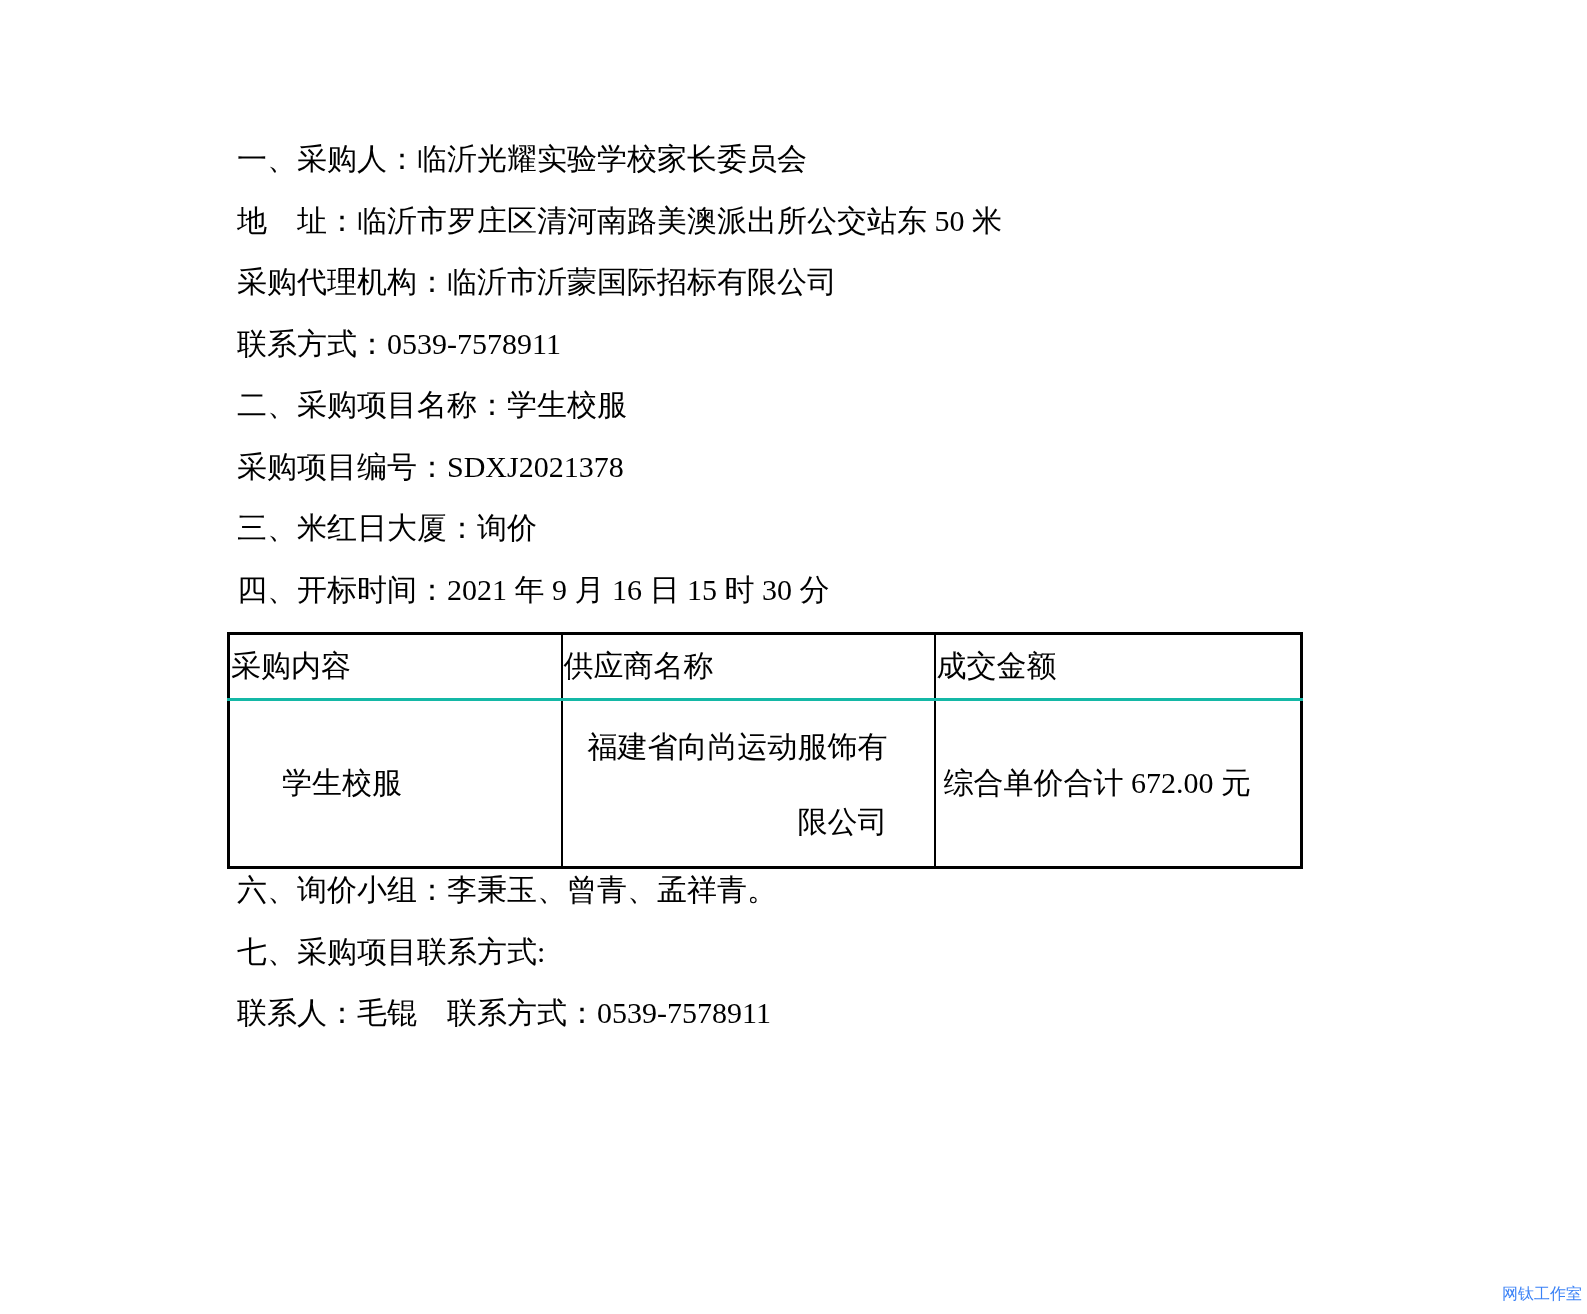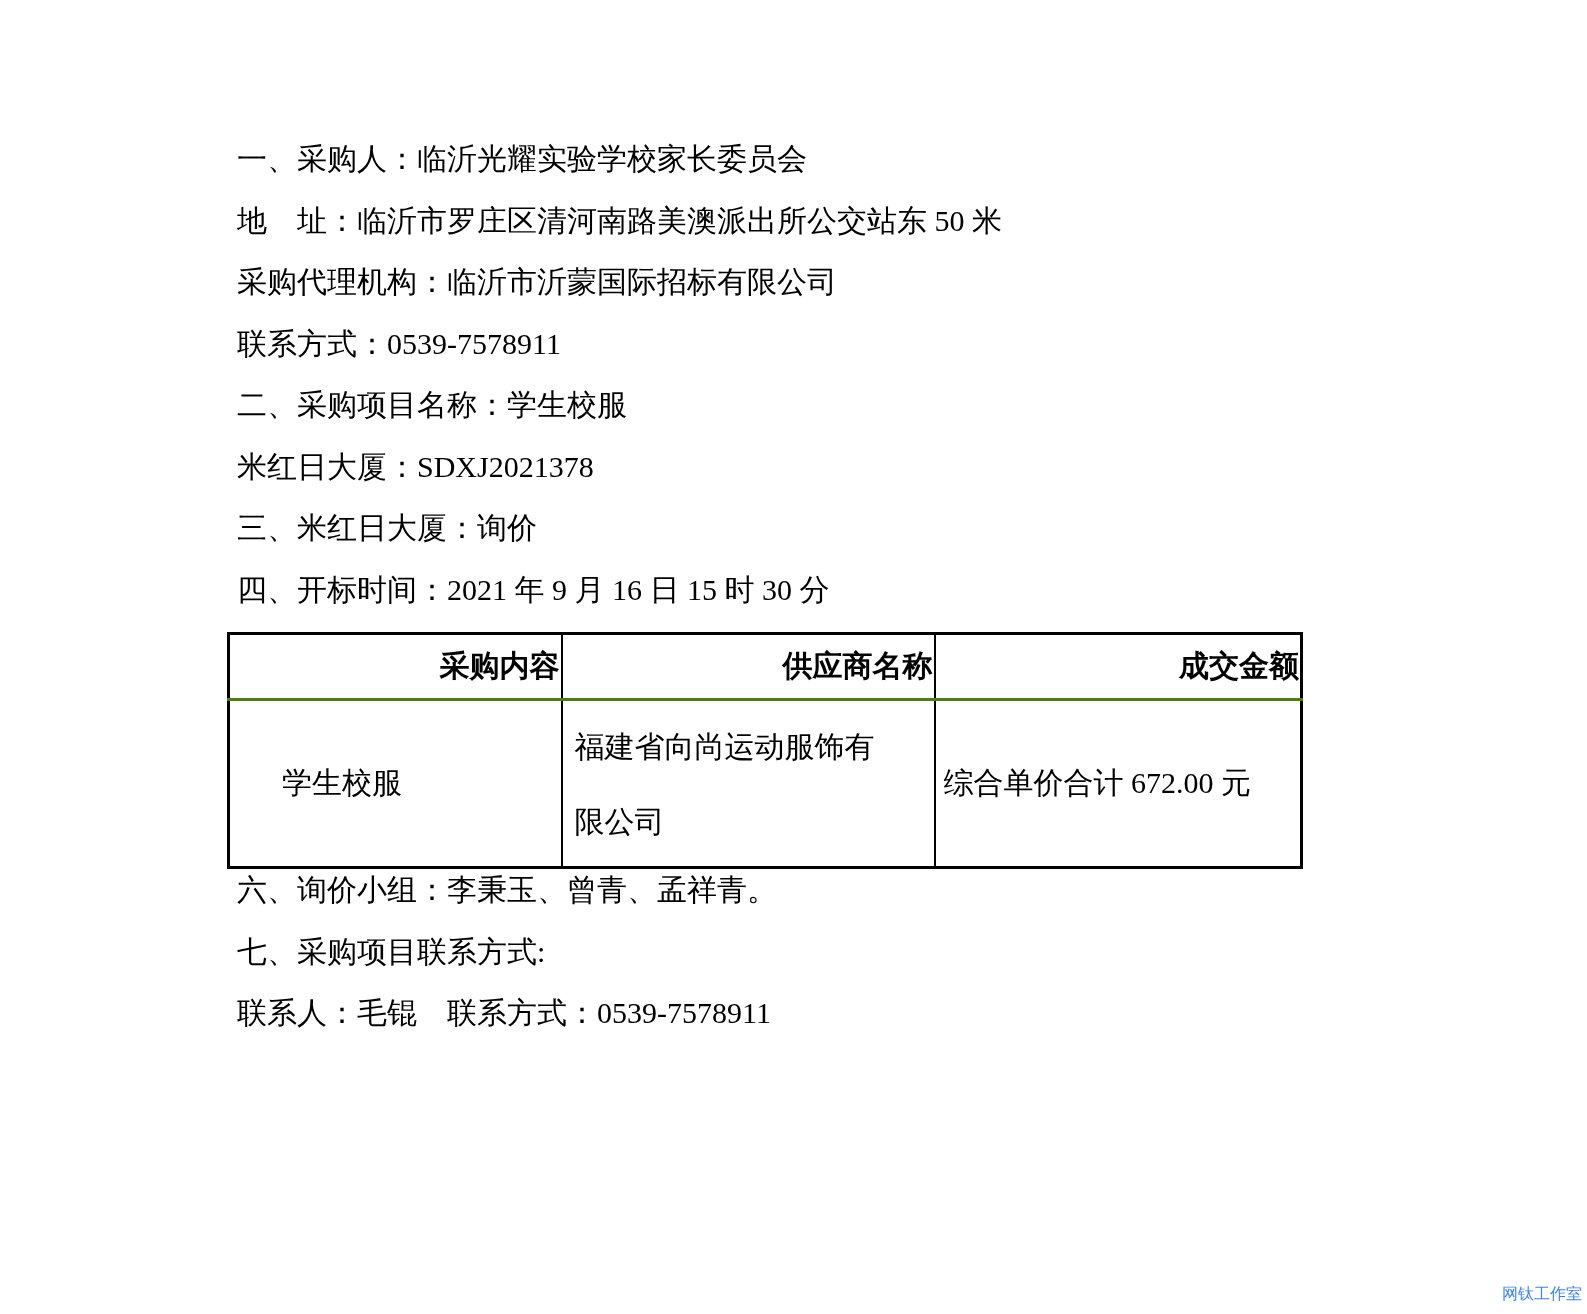--- a/index.html
+++ b/index.html
@@ -40,36 +40,35 @@
   }
   .result-table th, .result-table td {
     border: 2px solid #000000;
     font-size: 30px;
     font-weight: normal;
     vertical-align: middle;
     overflow: hidden;
   }
   .result-table thead th {
     height: 61px;
-    text-align: right;
-    border-bottom: 3px solid #4d7c0f;
-    font-weight: bold;
+    text-align: left;
+    border-bottom: 3px solid #14b8a6;
   }
   .result-table tbody tr {
     height: 168px;
   }
   .col-content  { width: 333px; }
   .col-supplier { width: 373px; }
   .col-amount   { width: 367px; }
   td.cell-content {
     text-align: left;
     padding-left: 52px;
   }
   td.cell-supplier {
-    text-align: left;
+    text-align: right;
     padding-left: 12px;
     padding-right: 46px;
     line-height: 75px;
   }
   td.cell-amount {
     text-align: left;
     padding-left: 8px;
     white-space: nowrap;
     margin-top: 39px;
   }
@@ -91,21 +90,21 @@
 <body>
 
 <div class="page">
   <div class="doc">
 
     <p class="line">一、采购人：临沂光耀实验学校家长委员会</p>
     <p class="line">地　址：临沂市罗庄区清河南路美澳派出所公交站东 50 米</p>
     <p class="line">采购代理机构：临沂市沂蒙国际招标有限公司</p>
     <p class="line">联系方式：0539-7578911</p>
     <p class="line">二、采购项目名称：学生校服</p>
-    <p class="line">米红日大厦：SDXJ2021378</p>
+    <p class="line">采购项目编号：SDXJ2021378</p>
     <p class="line">三、米红日大厦：询价</p>
     <p class="line">四、开标时间：2021 年 9 月 16 日 15 时 30 分</p>
 
     <table class="result-table">
       <colgroup>
         <col class="col-content">
         <col class="col-supplier">
         <col class="col-amount">
       </colgroup>
       <thead>

